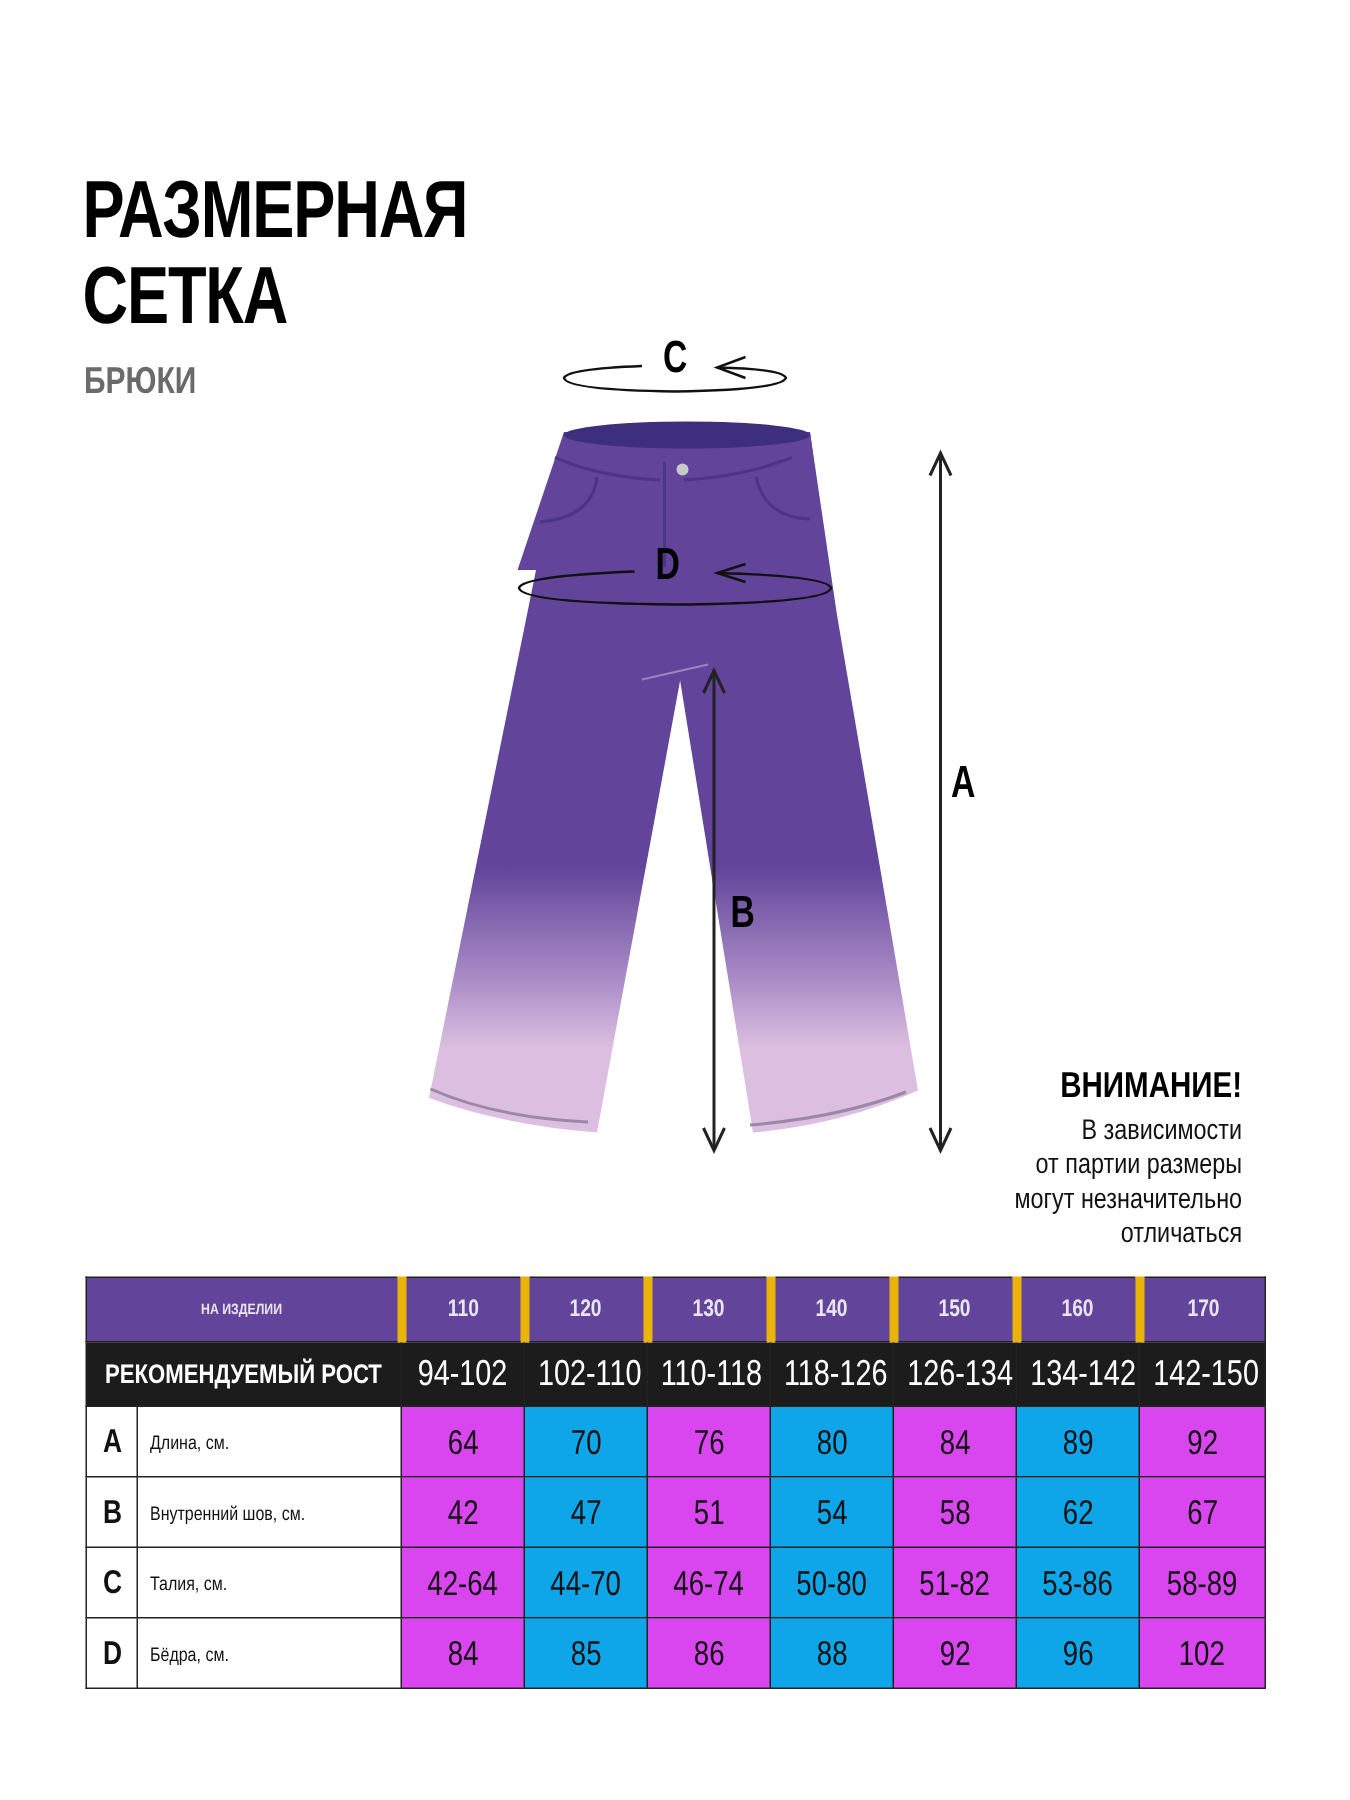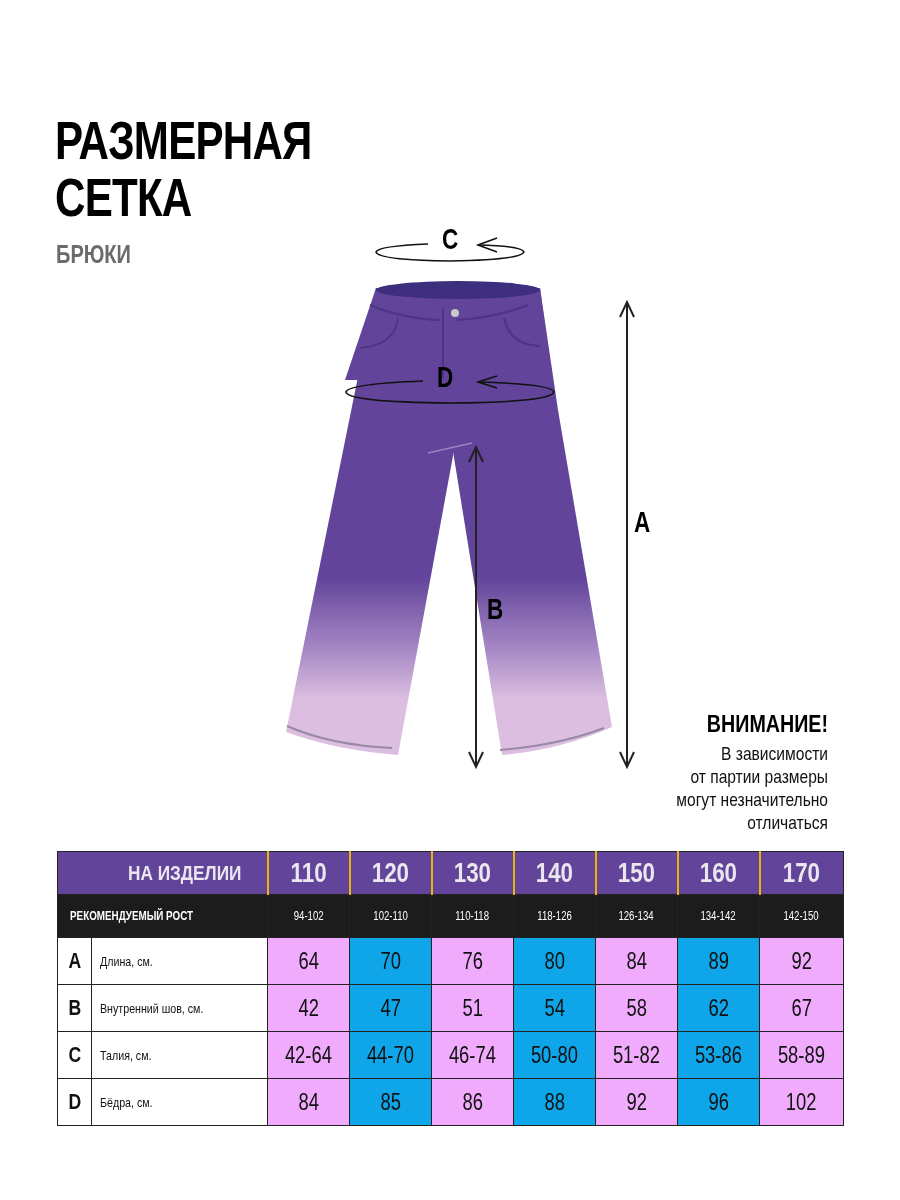--- a/index.html
+++ b/index.html
@@ -35,29 +35,29 @@
     font-size: 19px; line-height: 23px; color: #111; display: block;
     transform: scaleX(0.82); transform-origin: right top;
   }
 
   table.sizes {
     position: absolute; left: 57px; top: 851px; width: 786px;
     border-collapse: collapse; table-layout: fixed;
   }
   table.sizes td { border: 1.5px solid #222; text-align: center; vertical-align: middle; }
   .row-head td { background: #62449a; height: 43px; border-color: #62449a; color: #eae6f0; }
-  .row-head td.colhead { font-weight: 700; font-size: 28px; border-left: 2px solid #eab308; }
-  .row-head td.caption { text-align: right; padding-left: 12px; font-weight: 700; font-size: 21px; }
+  .row-head td.colhead { font-weight: 700; font-size: 16px; border-left: 6px solid #eab308; }
+  .row-head td.caption { text-align: center; padding-left: 12px; font-weight: 700; font-size: 10px; }
   .row-rec td { background: #1c1c1c; height: 43px; color: #fff; border-color: #1c1c1c; }
-  .row-rec td.rng { font-size: 12px; border-left: 1px solid #666; }
-  .row-rec td.caption { text-align: left; padding-left: 12px; font-weight: 700; font-size: 12px; }
+  .row-rec td.rng { font-size: 24px; border-left: 1px solid #666; }
+  .row-rec td.caption { text-align: left; padding-left: 12px; font-weight: 700; font-size: 18px; }
   .row-data td { height: 47px; font-size: 23px; color: #111; }
   .row-data td.letter { font-weight: 700; font-size: 22px; width: 34px; }
   .row-data td.label { text-align: left; padding-left: 8px; font-size: 13px; }
-  .row-data td.alt { background: #f0abfc; }
+  .row-data td.alt { background: #d946ef; }
   .row-data td.plain { background: #0ea5e9; }
   .squeeze { display: inline-block; transform: scaleX(0.8); white-space: nowrap; }
   .squeeze-l { display: inline-block; transform: scaleX(0.82); transform-origin: left center; white-space: nowrap; }
 </style>
 </head>
 <body>
 
 <div class="title">
   <div>РАЗМЕРНАЯ</div>
   <div>СЕТКА</div>

